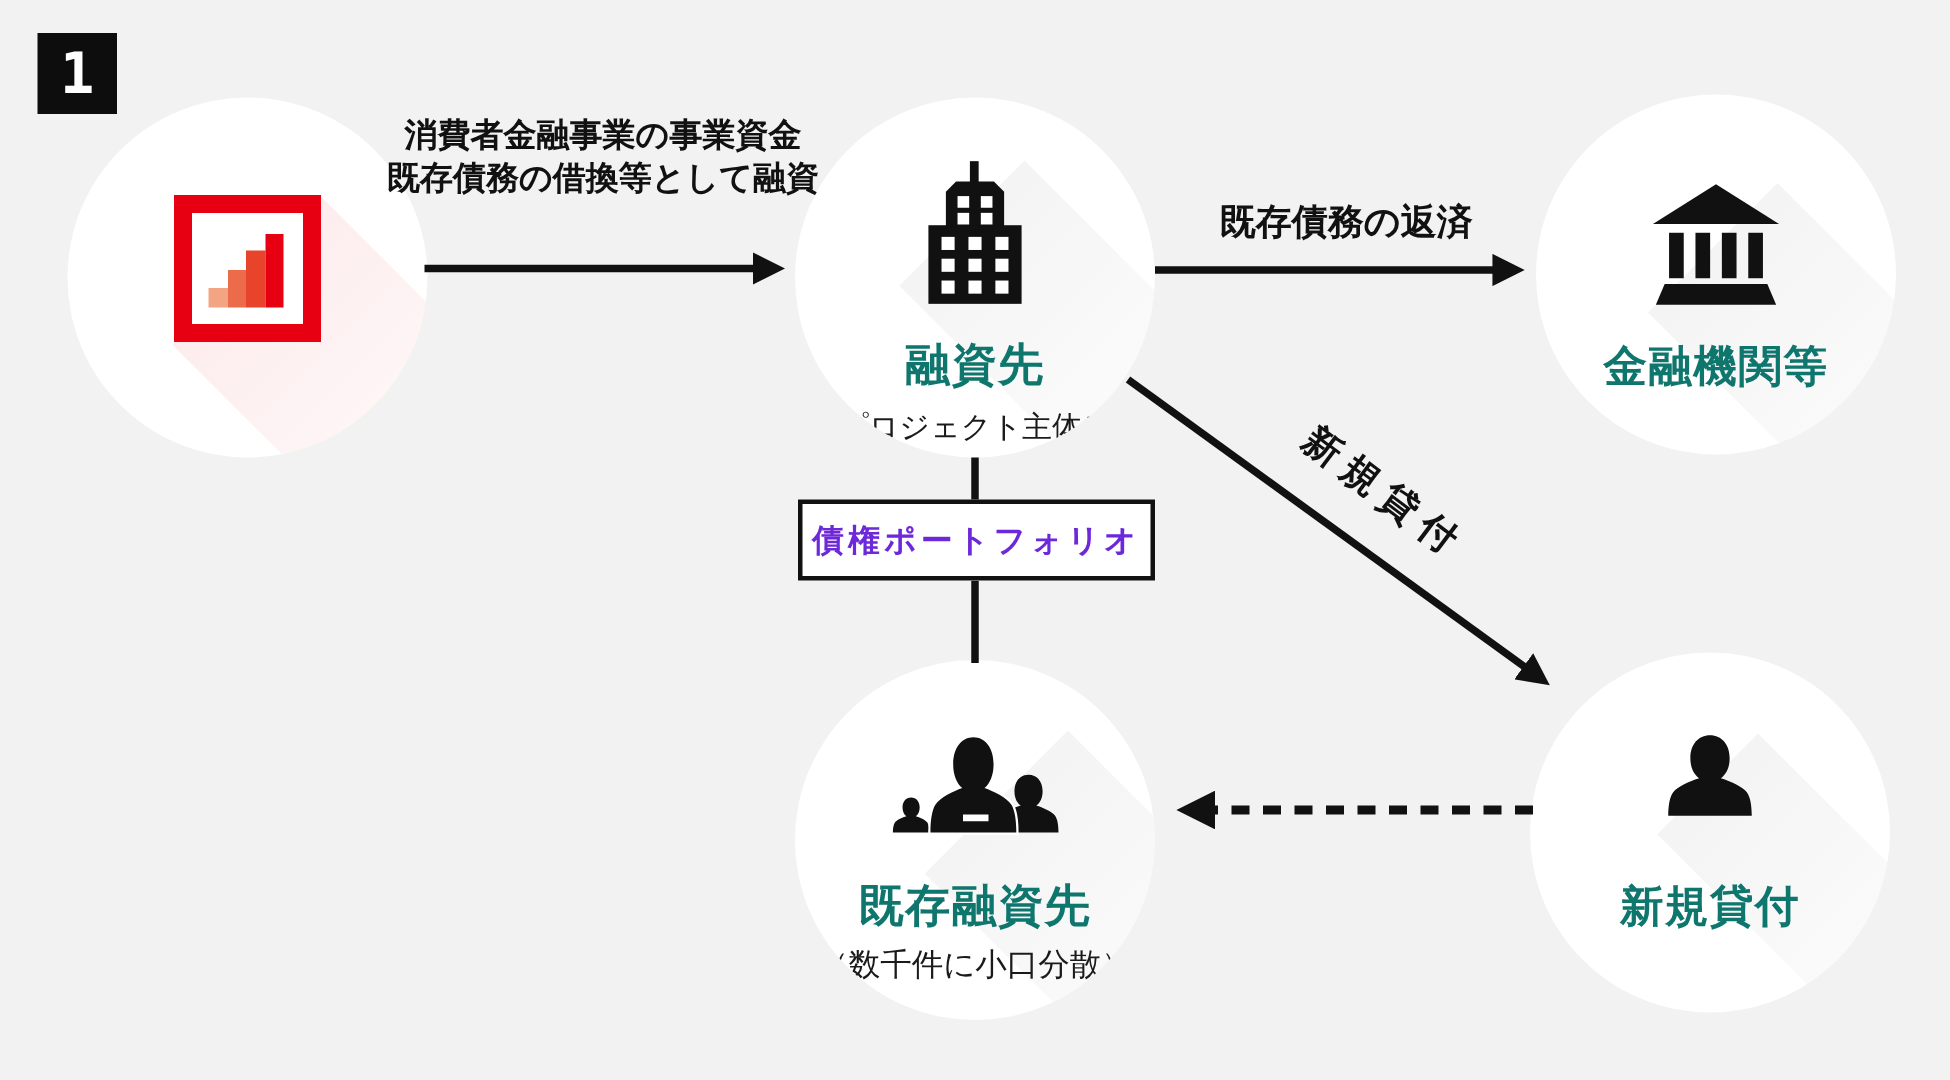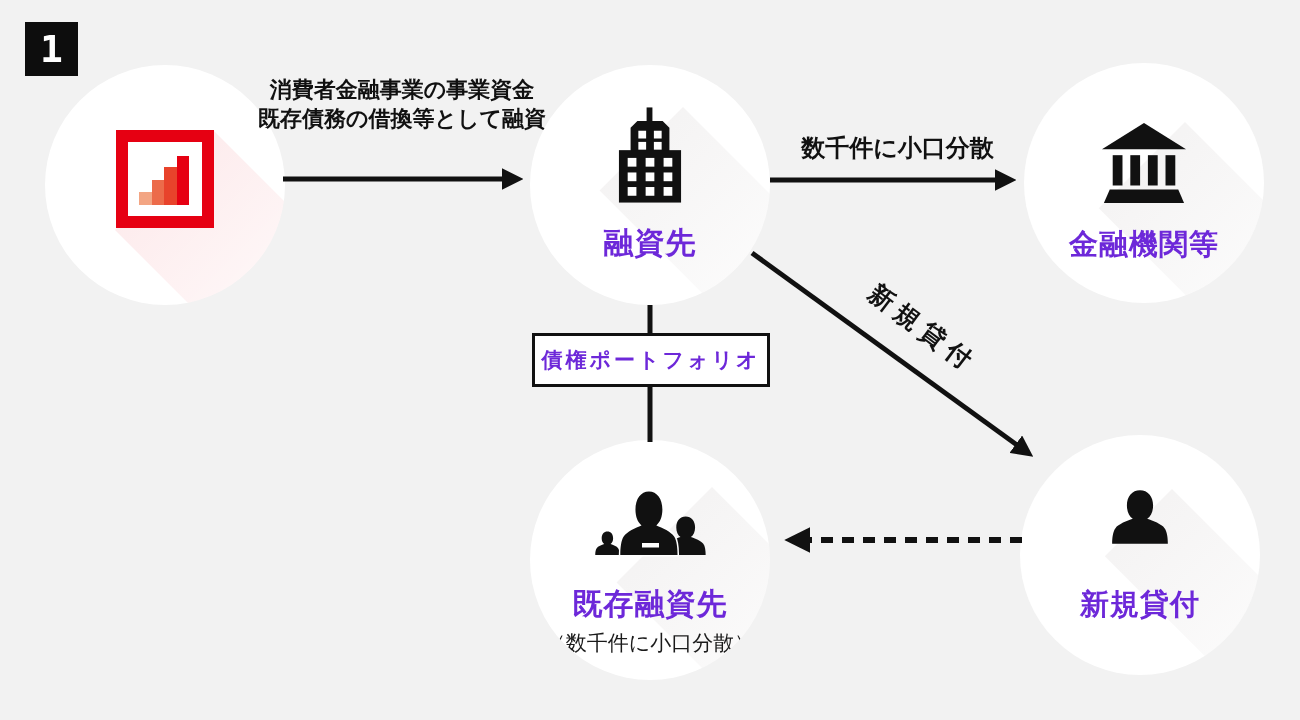--- a/index.html
+++ b/index.html
@@ -44,21 +44,21 @@
   .c-lender .long-shadow{left:169px;top:66px;height:140px;
     background:linear-gradient(90deg, rgba(230,0,18,0.075) 0%, rgba(230,0,18,0.028) 55%, rgba(230,0,18,0) 85%);}
   .c-borrower .long-shadow{left:153px;top:42px;height:118px;}
   .c-bank .long-shadow{left:161px;top:59px;height:122px;}
   .c-existing .long-shadow{left:182px;top:47px;height:135px;}
   .c-new .long-shadow{left:152px;top:54px;height:95px;}
 
   .icon-wrap{position:absolute;left:50%;transform:translateX(-50%);}
   .node-label{
     position:absolute;left:0;width:100%;text-align:center;
-    font-weight:bold;font-size:29px;letter-spacing:1px;color:#6d28d9;
+    font-weight:bold;font-size:29px;letter-spacing:1px;color:#0f766e;
   }
   .node-sublabel{
     position:absolute;left:0;width:100%;text-align:center;
     font-size:20px;color:#1a1a1a;letter-spacing:0;
   }
   .c-borrower .node-label{top:158px;font-size:30px;}
   .c-borrower .node-sublabel{top:206px;}
   .c-bank .node-label{top:162px;}
   .c-existing .node-label{top:144px;font-size:30px;}
   .c-existing .node-sublabel{top:189px;font-size:21px;}
@@ -150,20 +150,21 @@
           <rect x="11" y="67" width="9" height="9"></rect>
           <rect x="29.5" y="67" width="9" height="9"></rect>
           <rect x="48" y="67" width="9" height="9"></rect>
           <rect x="11" y="82" width="9" height="9"></rect>
           <rect x="29.5" y="82" width="9" height="9"></rect>
           <rect x="48" y="82" width="9" height="9"></rect>
         </g>
       </svg>
     </div>
     <div class="node-label">融資先</div>
+    <div class="node-sublabel">（プロジェクト主体者）</div>
   </div>
 
   <div class="circle c-existing">
     <div class="long-shadow"></div>
     <div class="icon-wrap" style="top:47px;">
       <svg width="122" height="70" viewBox="0 0 122 70">
         <g fill="#111">
           <g transform="translate(4,44.6) scale(0.45)">
             <path d="M32 0c-7.6 0-12.7 6-12.7 14.8 0 5.9 2.2 10.5 5.7 13-5.5 1.7-14 5.3-16.8 9C5.8 39.9 5 46 5 52h54c0-6-.8-12.1-3.2-15.2-2.8-3.7-11.3-7.3-16.8-9 3.5-2.5 5.7-7.1 5.7-13C44.7 6 39.6 0 32 0z"></path>
           </g>
@@ -206,21 +207,21 @@
       </svg>
     </div>
     <div class="node-label">新規貸付</div>
   </div>
 
   <div class="flow-label fl-funding">
     <div>消費者金融事業の事業資金</div>
     <div>既存債務の借換等として融資</div>
   </div>
 
-  <div class="flow-label fl-repayment">数千件に小口分散</div>
+  <div class="flow-label fl-repayment">既存債務の返済</div>
 
   <div class="flow-label fl-newloan">新規貸付</div>
 
   <div class="portfolio-box">
     <span>債権ポートフォリオ</span>
   </div>
 
 </div>
 
 </body></html>

